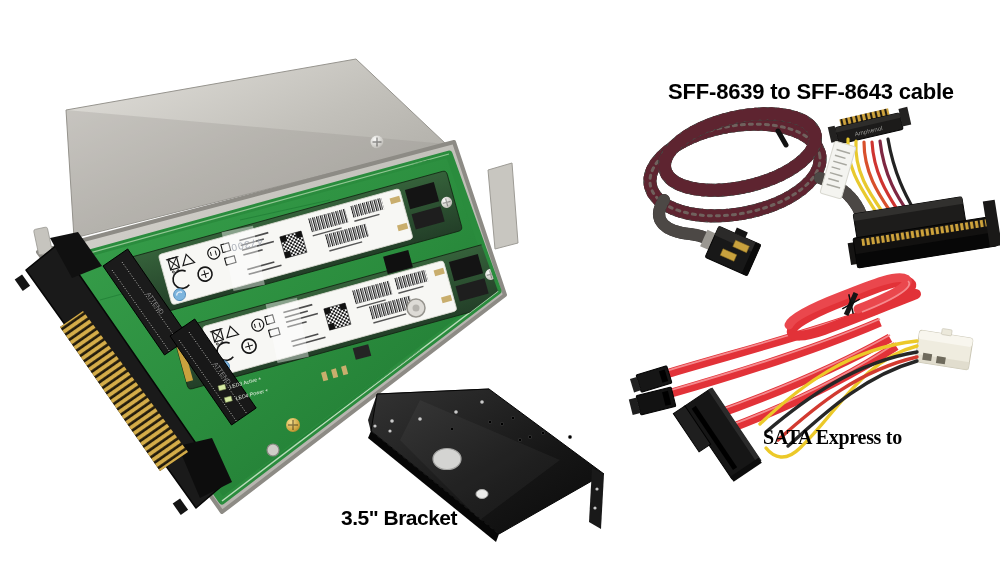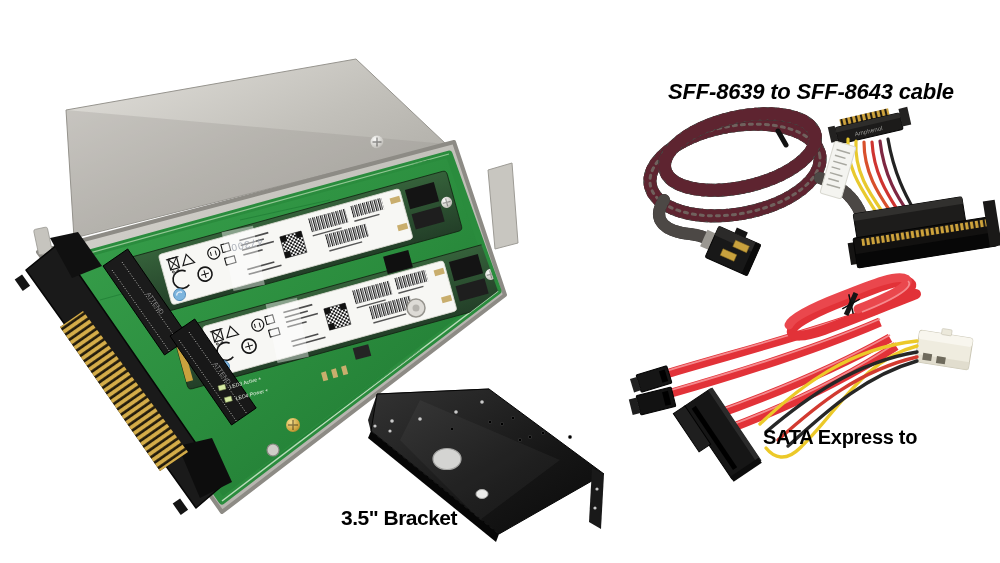--- a/index.html
+++ b/index.html
@@ -1,23 +1,23 @@
 <!DOCTYPE html>
 <html><head>
 <meta charset="utf-8">
 <style>
   html,body{margin:0;padding:0;background:#fff;}
   .stage{position:relative;width:1000px;height:563px;background:#ffffff;overflow:hidden;
          font-family:"Liberation Sans",sans-serif;}
   .stage svg{position:absolute;left:0;top:0;}
   svg text{font-family:"Liberation Sans","DejaVu Sans",sans-serif;}
   .cap{position:absolute;color:#000;font-weight:700;white-space:nowrap;}
-  .cap-sff{left:646px;top:79px;width:330px;text-align:center;font-size:22px;letter-spacing:-0.2px;font-style:italic;}
+  .cap-sff{left:646px;top:79px;width:330px;text-align:center;font-size:22px;letter-spacing:-0.2px;}
   .cap-sata{left:763px;top:423px;font-size:20px;line-height:29px;letter-spacing:-0.3px;}
-  .cap-sata span{display:block;}
+  .cap-sata span{display:block;font-family:Liberation Serif, serif;}
   .cap-bracket{left:341px;top:506px;font-size:21px;letter-spacing:-0.5px;}
 </style>
 </head>
 <body>
 
 <div class="stage">
 
 <svg width="1000" height="563" viewBox="0 0 1000 563">
   <defs>
     <linearGradient id="standG" x1="0" y1="0" x2="1" y2="1">

